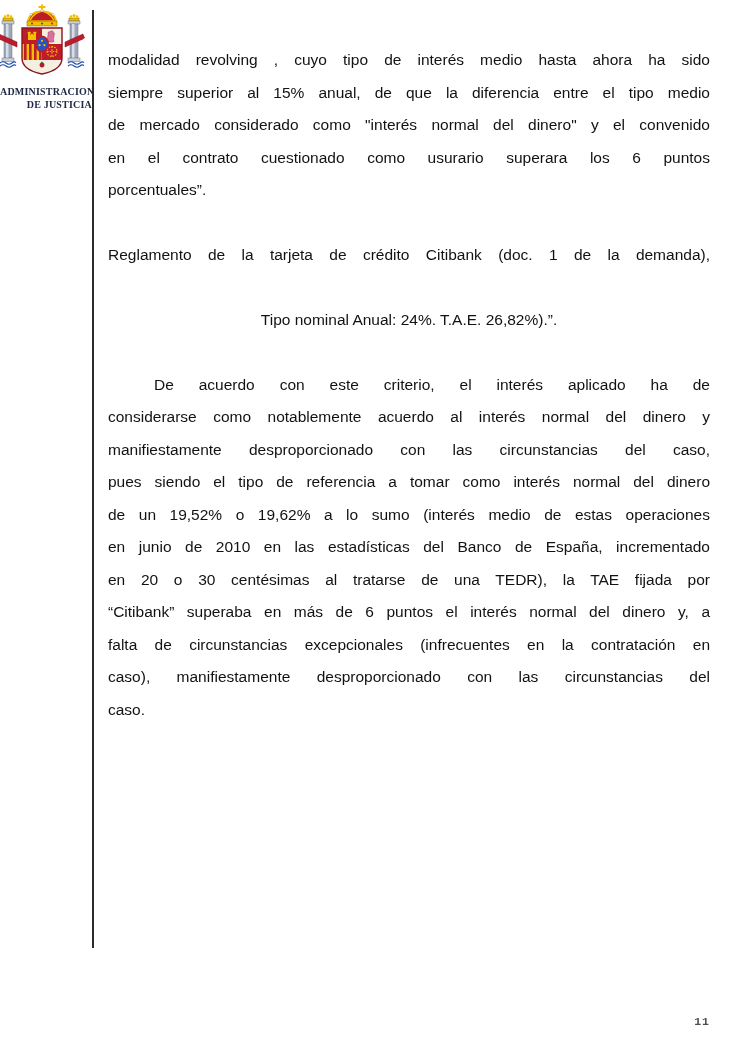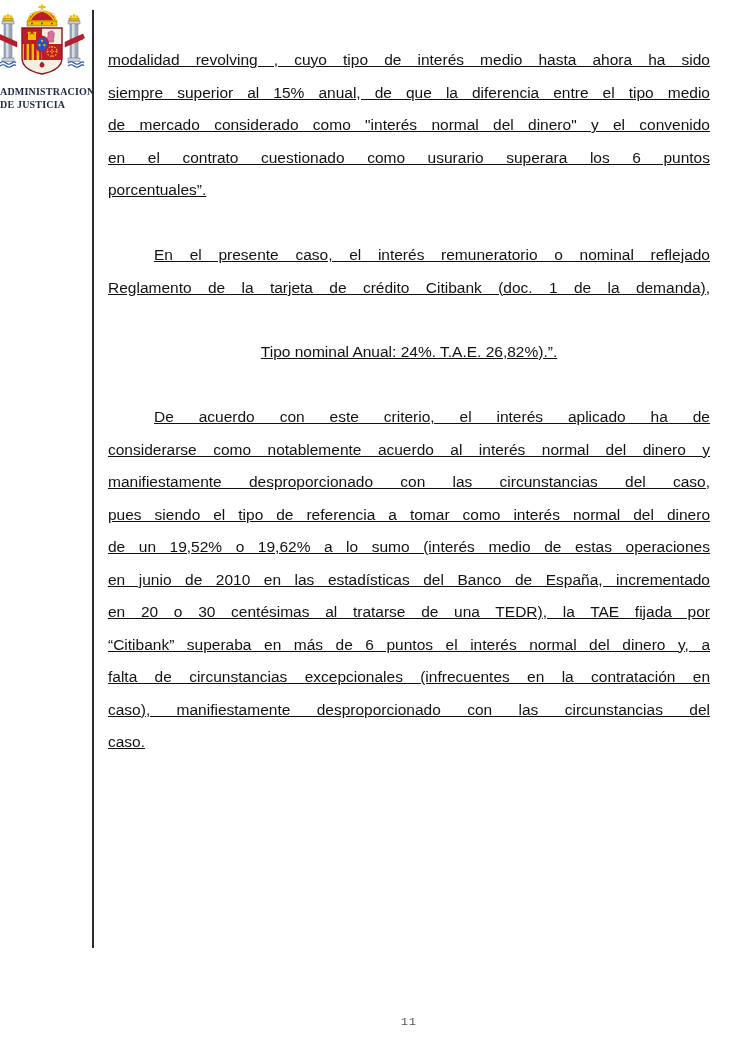--- a/index.html
+++ b/index.html
@@ -15,21 +15,21 @@
   }
   html,body{margin:0;padding:0;}
   body{
     width:750px;height:1044px;background:#ffffff;overflow:hidden;position:relative;
     font-family:"Liberation Sans",sans-serif;
   }
   .page{position:absolute;inset:0;background:#fff;}
 
   
   .logo{
-    position:absolute;left:0;top:4px;width:92px;text-align:left;
+    position:absolute;left:0;top:4px;width:92px;text-align:right;
   }
   .logo svg{display:block;margin-left:-3px;}
   .logo-caption{
     margin-top:1px;
     font-family:"Liberation Serif",serif;
     font-weight:700;
     font-size:10px;
     line-height:13px;
     letter-spacing:.2px;
     color:var(--c-navy_text);
@@ -44,29 +44,28 @@
     position:absolute;left:108px;top:44px;width:602px;
     font-size:15.5px;line-height:32.5px;color:var(--c-body_text);
   }
   .para{margin:0 0 32.5px 0;}
   .para:last-child{margin-bottom:0;}
   .l{
     text-align:justify;
     text-align-last:justify;
     text-justify:inter-word;
     white-space:normal;
-    text-decoration:underline;
   }
   .l.first{text-indent:46px;}
   .l.last-left{text-align-last:left;}
   .l.last-center{text-align:center;text-align-last:center;margin-top:32px;}
 
   
   .footer{
-    position:absolute;left:108px;top:1011px;width:602px;text-align:center;
+    position:absolute;left:108px;top:1011px;width:602px;text-align:right;font-weight:bold;
   }
   .pagenum{
     font-family:"Liberation Mono",monospace;
     font-size:11.5px;color:var(--c-page_number_gray);letter-spacing:1px;
   }
 </style>
 </head>
 <body>
 
 <div class="page">
@@ -175,21 +174,20 @@
 
   <main class="content">
       <div class="para">
         <div class="l">modalidad  revolving , cuyo tipo de interés medio hasta ahora ha sido</div>
         <div class="l">siempre superior al 15% anual, de que la diferencia entre el tipo medio</div>
         <div class="l">de mercado considerado como "interés normal del dinero" y el convenido</div>
         <div class="l">en el contrato cuestionado como usurario superara los 6 puntos</div>
         <div class="l last-left">porcentuales”.</div>
       </div>
       <div class="para">
-        <div class="l first">En el presente caso, el interés remuneratorio o nominal reflejado</div>
         <div class="l">Reglamento de la tarjeta de crédito Citibank (doc. 1 de la demanda),</div>
         <div class="l last-center">Tipo nominal Anual: 24%. T.A.E. 26,82%).”.</div>
       </div>
       <div class="para">
         <div class="l first">De acuerdo con este criterio, el interés aplicado ha de</div>
         <div class="l">considerarse como notablemente acuerdo al interés normal del dinero y</div>
         <div class="l">manifiestamente desproporcionado con las circunstancias del caso,</div>
         <div class="l">pues siendo el tipo de referencia a tomar como interés normal del dinero</div>
         <div class="l">de un 19,52% o 19,62% a lo sumo (interés medio de estas operaciones</div>
         <div class="l">en junio de 2010 en las estadísticas del Banco de España, incrementado</div>

